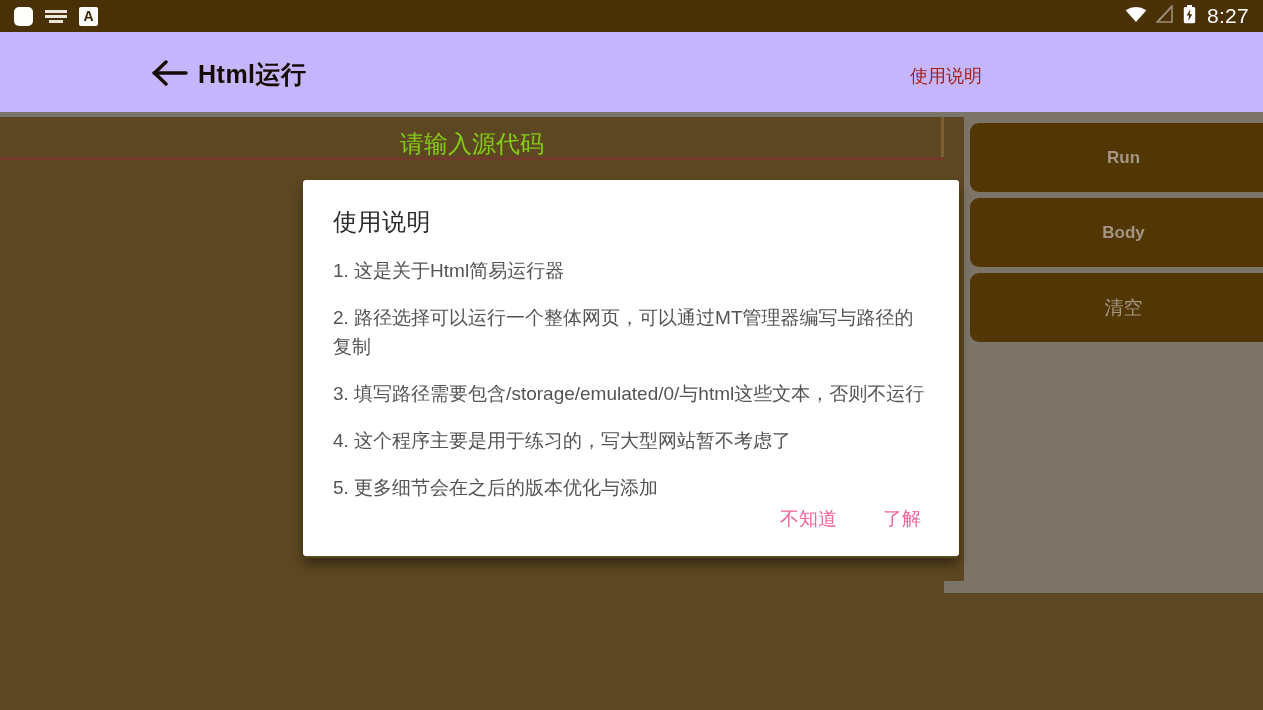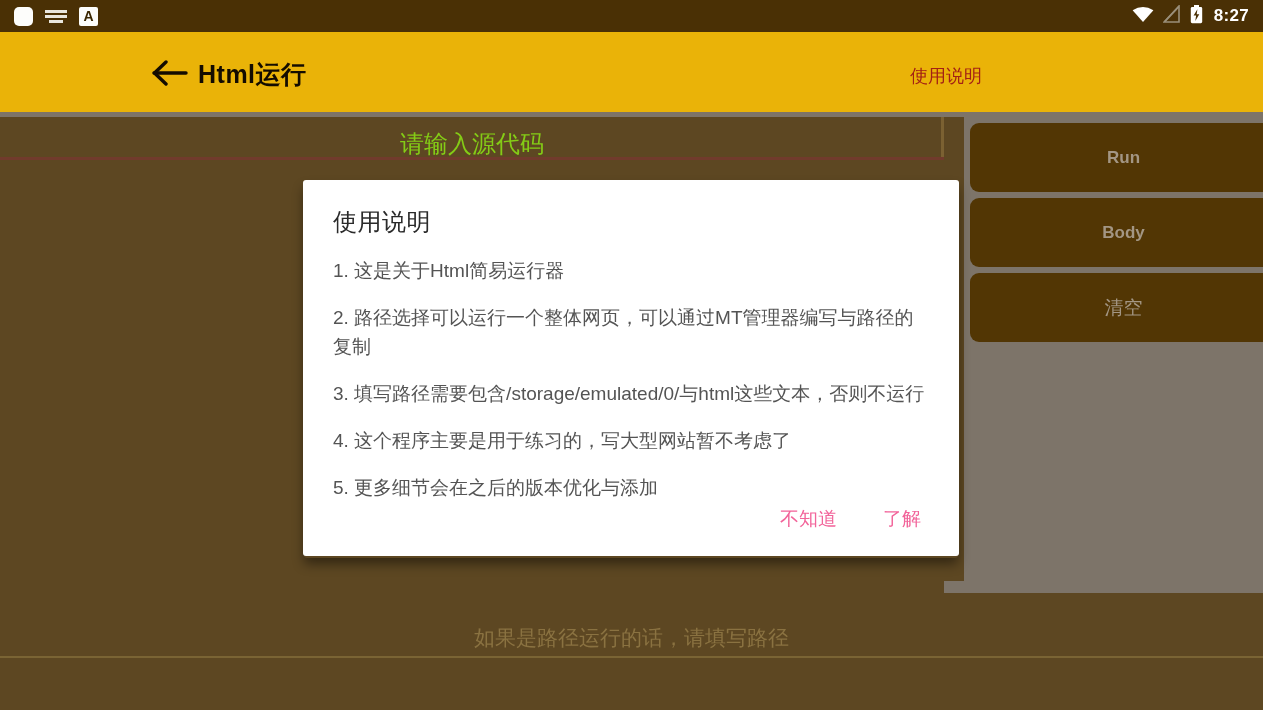--- a/index.html
+++ b/index.html
@@ -62,33 +62,33 @@
     text-align: center;
     display: block;
   }
 
   .ic-wifi { display:block; }
   .ic-signal-off { display:block; }
   .ic-battery { display:block; }
 
   .sb-time {
     color: #ffffff;
-    font-size: 17px;
-    font-weight: bold;
+    font-size: 21px;
+    font-weight: normal;
     letter-spacing: 0.3px;
     margin-left: 2px;
   }
 
   
   .appbar {
     position: absolute;
     top: 32px; left: 0;
     width: 1263px;
     height: 80px;
-    background: #eab308;
+    background: #c4b5fd;
     display: flex;
     align-items: center;
   }
   .back-arrow {
     position: absolute;
     left: 152px;
     top: 28px;
     width: 36px; height: 26px;
     cursor: pointer;
   }
@@ -315,24 +315,20 @@
   <div class="appbar-divider"></div>
 
   <div class="body-area">
 
     <div class="code-field">
       <div class="code-placeholder">请输入源代码</div>
       <div class="code-underline"></div>
       <div class="code-scroll"></div>
     </div>
 
-    <div class="path-field">
-      <div class="path-placeholder">如果是路径运行的话，请填写路径</div>
-      <div class="path-underline"></div>
-    </div>
   </div>
 
   <div class="sidebar">
     <button class="side-btn">Run</button>
     <button class="side-btn">Body</button>
     <button class="side-btn cjk">清空</button>
   </div>
   <div class="sidebar-foot"></div>
 
   <div class="dialog-shadow"></div>

